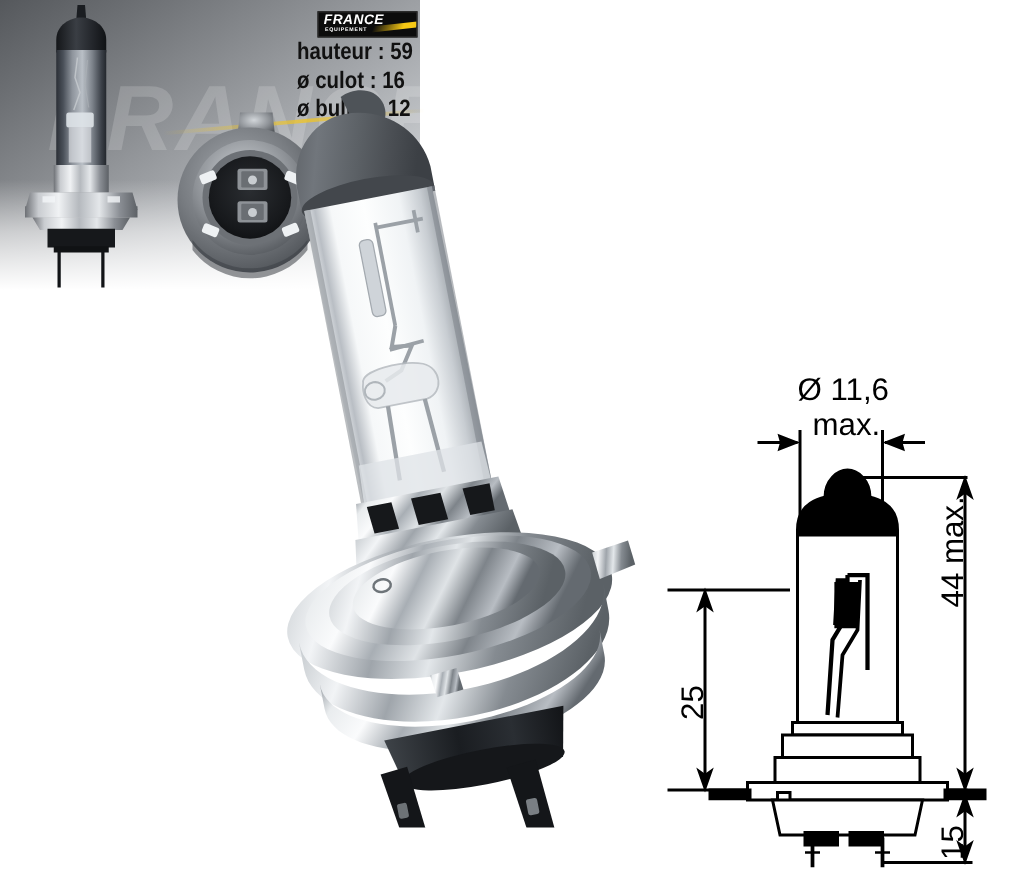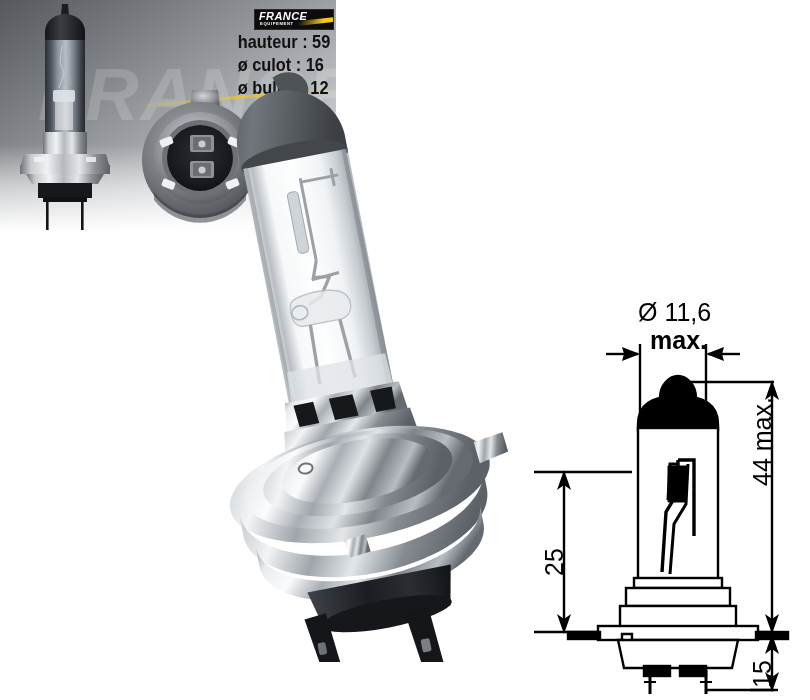--- a/index.html
+++ b/index.html
@@ -442,21 +442,21 @@
       <line x1="122" y1="374" x2="122" y2="398" stroke-width="3"></line>
       <line x1="178" y1="374" x2="178" y2="398" stroke-width="3"></line>
       <line x1="116" y1="386" x2="128" y2="386" stroke-width="2"></line>
       <line x1="172" y1="386" x2="184" y2="386" stroke-width="2"></line>
 
       <line x1="178" y1="394" x2="246" y2="394"></line>
     </svg>
 
     
     <div class="vlabel" style="left:110px; top:2px; font-size:25px;">Ø 11,6</div>
-    <div class="vlabel" style="left:122px; top:30px; font-size:25px;font-weight:bold;">max.</div>
+    <div class="vlabel" style="left:122px; top:30px; font-size:25px;">max.</div>
 
     <div class="vlabel" style="left:220px; top:190px; font-size:25px; transform:rotate(-90deg); transform-origin:left top;">44 max.</div>
 
     <div class="vlabel" style="left:12px; top:280px; font-size:25px; transform:rotate(-90deg); transform-origin:left top;">25</div>
 
     <div class="vlabel" style="left:220px; top:392px; font-size:25px; transform:rotate(-90deg); transform-origin:left top;">15</div>
   </div>
 
 </div>
 

